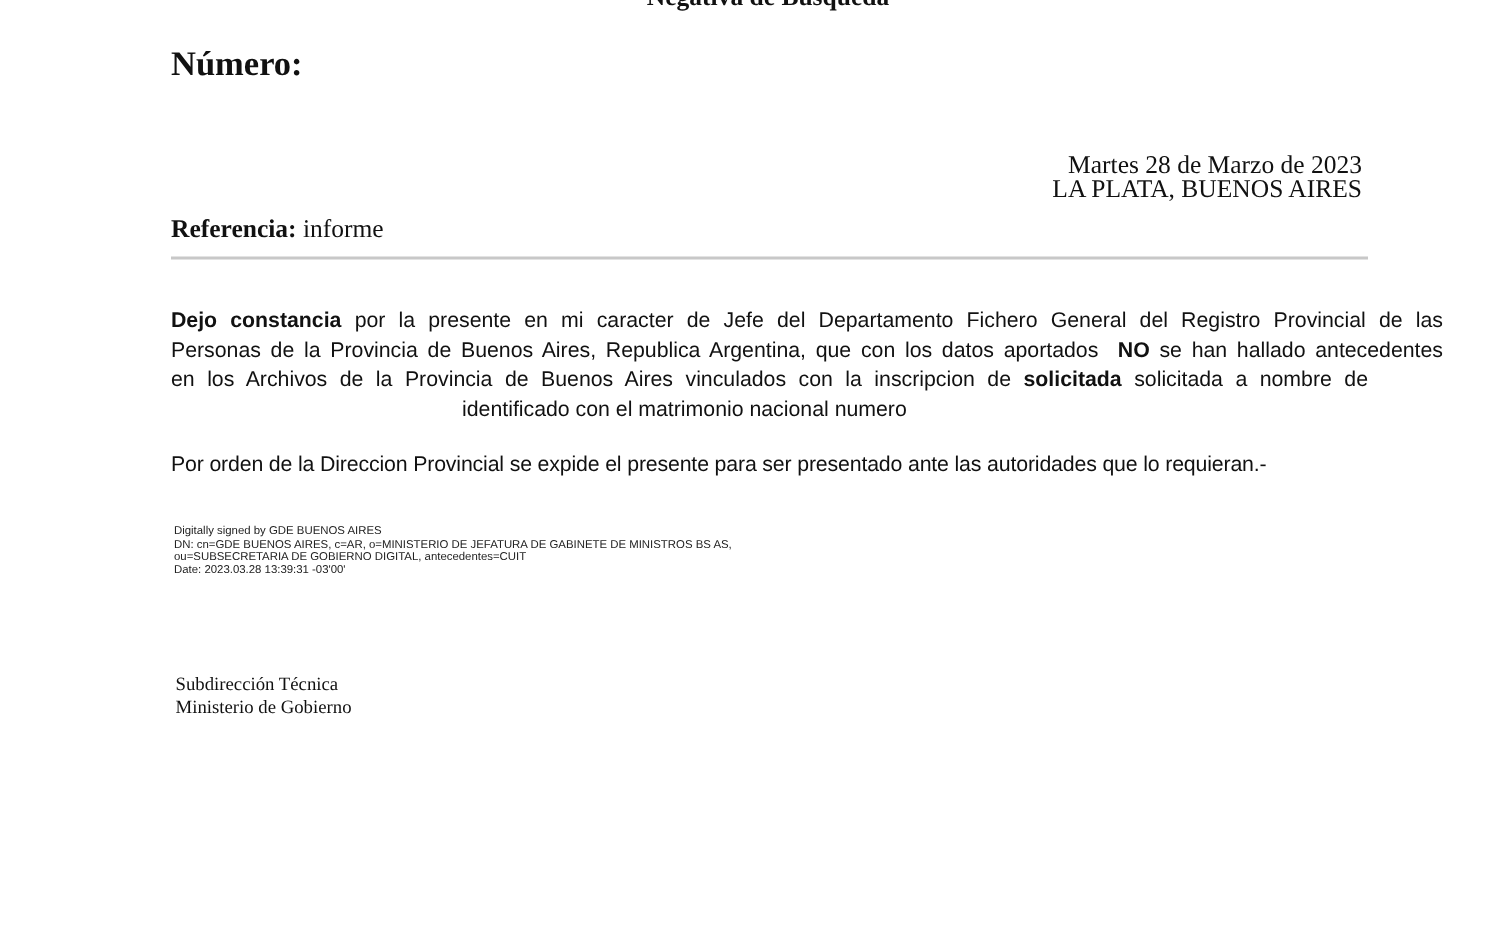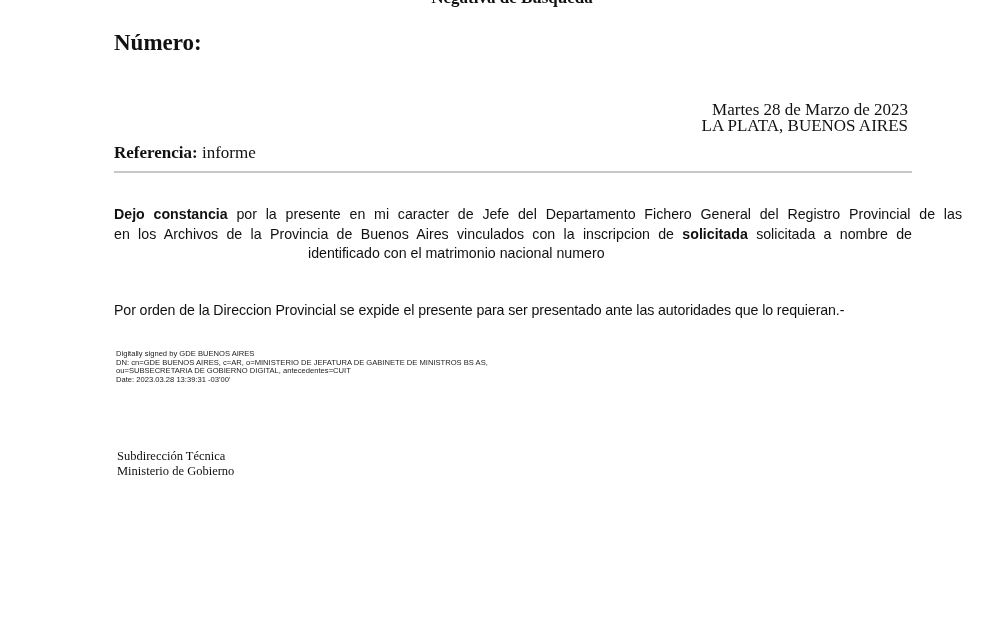--- a/index.html
+++ b/index.html
@@ -68,20 +68,21 @@
 
 <div id="reference" class="abs serif">
   <b>Referencia:</b>
   <span>informe</span>
 </div>
 
 <div id="divider" class="abs"></div>
 
 <div id="body-para" class="abs sans">
   <span class="line j"><b>Dejo constancia</b> <span>por la presente en mi caracter de Jefe del Departamento Fichero General del Registro Provincial de las</span></span>
+  <span class="line j"><span>Personas de la Provincia de Buenos Aires, Republica Argentina, que con los datos aportados</span>&nbsp; <b>NO</b> <span>se han  hallado antecedentes</span></span>
   <span class="line j" style="width:798px"><span>en los Archivos de la Provincia de Buenos Aires vinculados con la inscripcion de</span> <b>solicitada</b> <span>solicitada a nombre de</span></span>
   <span class="line" id="line4">identificado con el matrimonio nacional numero</span>
 </div>
 
 <div id="closing" class="abs sans">Por orden de la Direccion Provincial se expide el presente para ser presentado ante las autoridades que lo requieran.-</div>
 
 <div id="signature" class="abs sans">
   <div>Digitally signed by GDE BUENOS AIRES</div>
   <div>DN: cn=GDE BUENOS AIRES, c=AR, o=MINISTERIO DE JEFATURA DE GABINETE DE MINISTROS BS AS,</div>
   <div>ou=SUBSECRETARIA DE GOBIERNO DIGITAL, antecedentes=CUIT</div>

